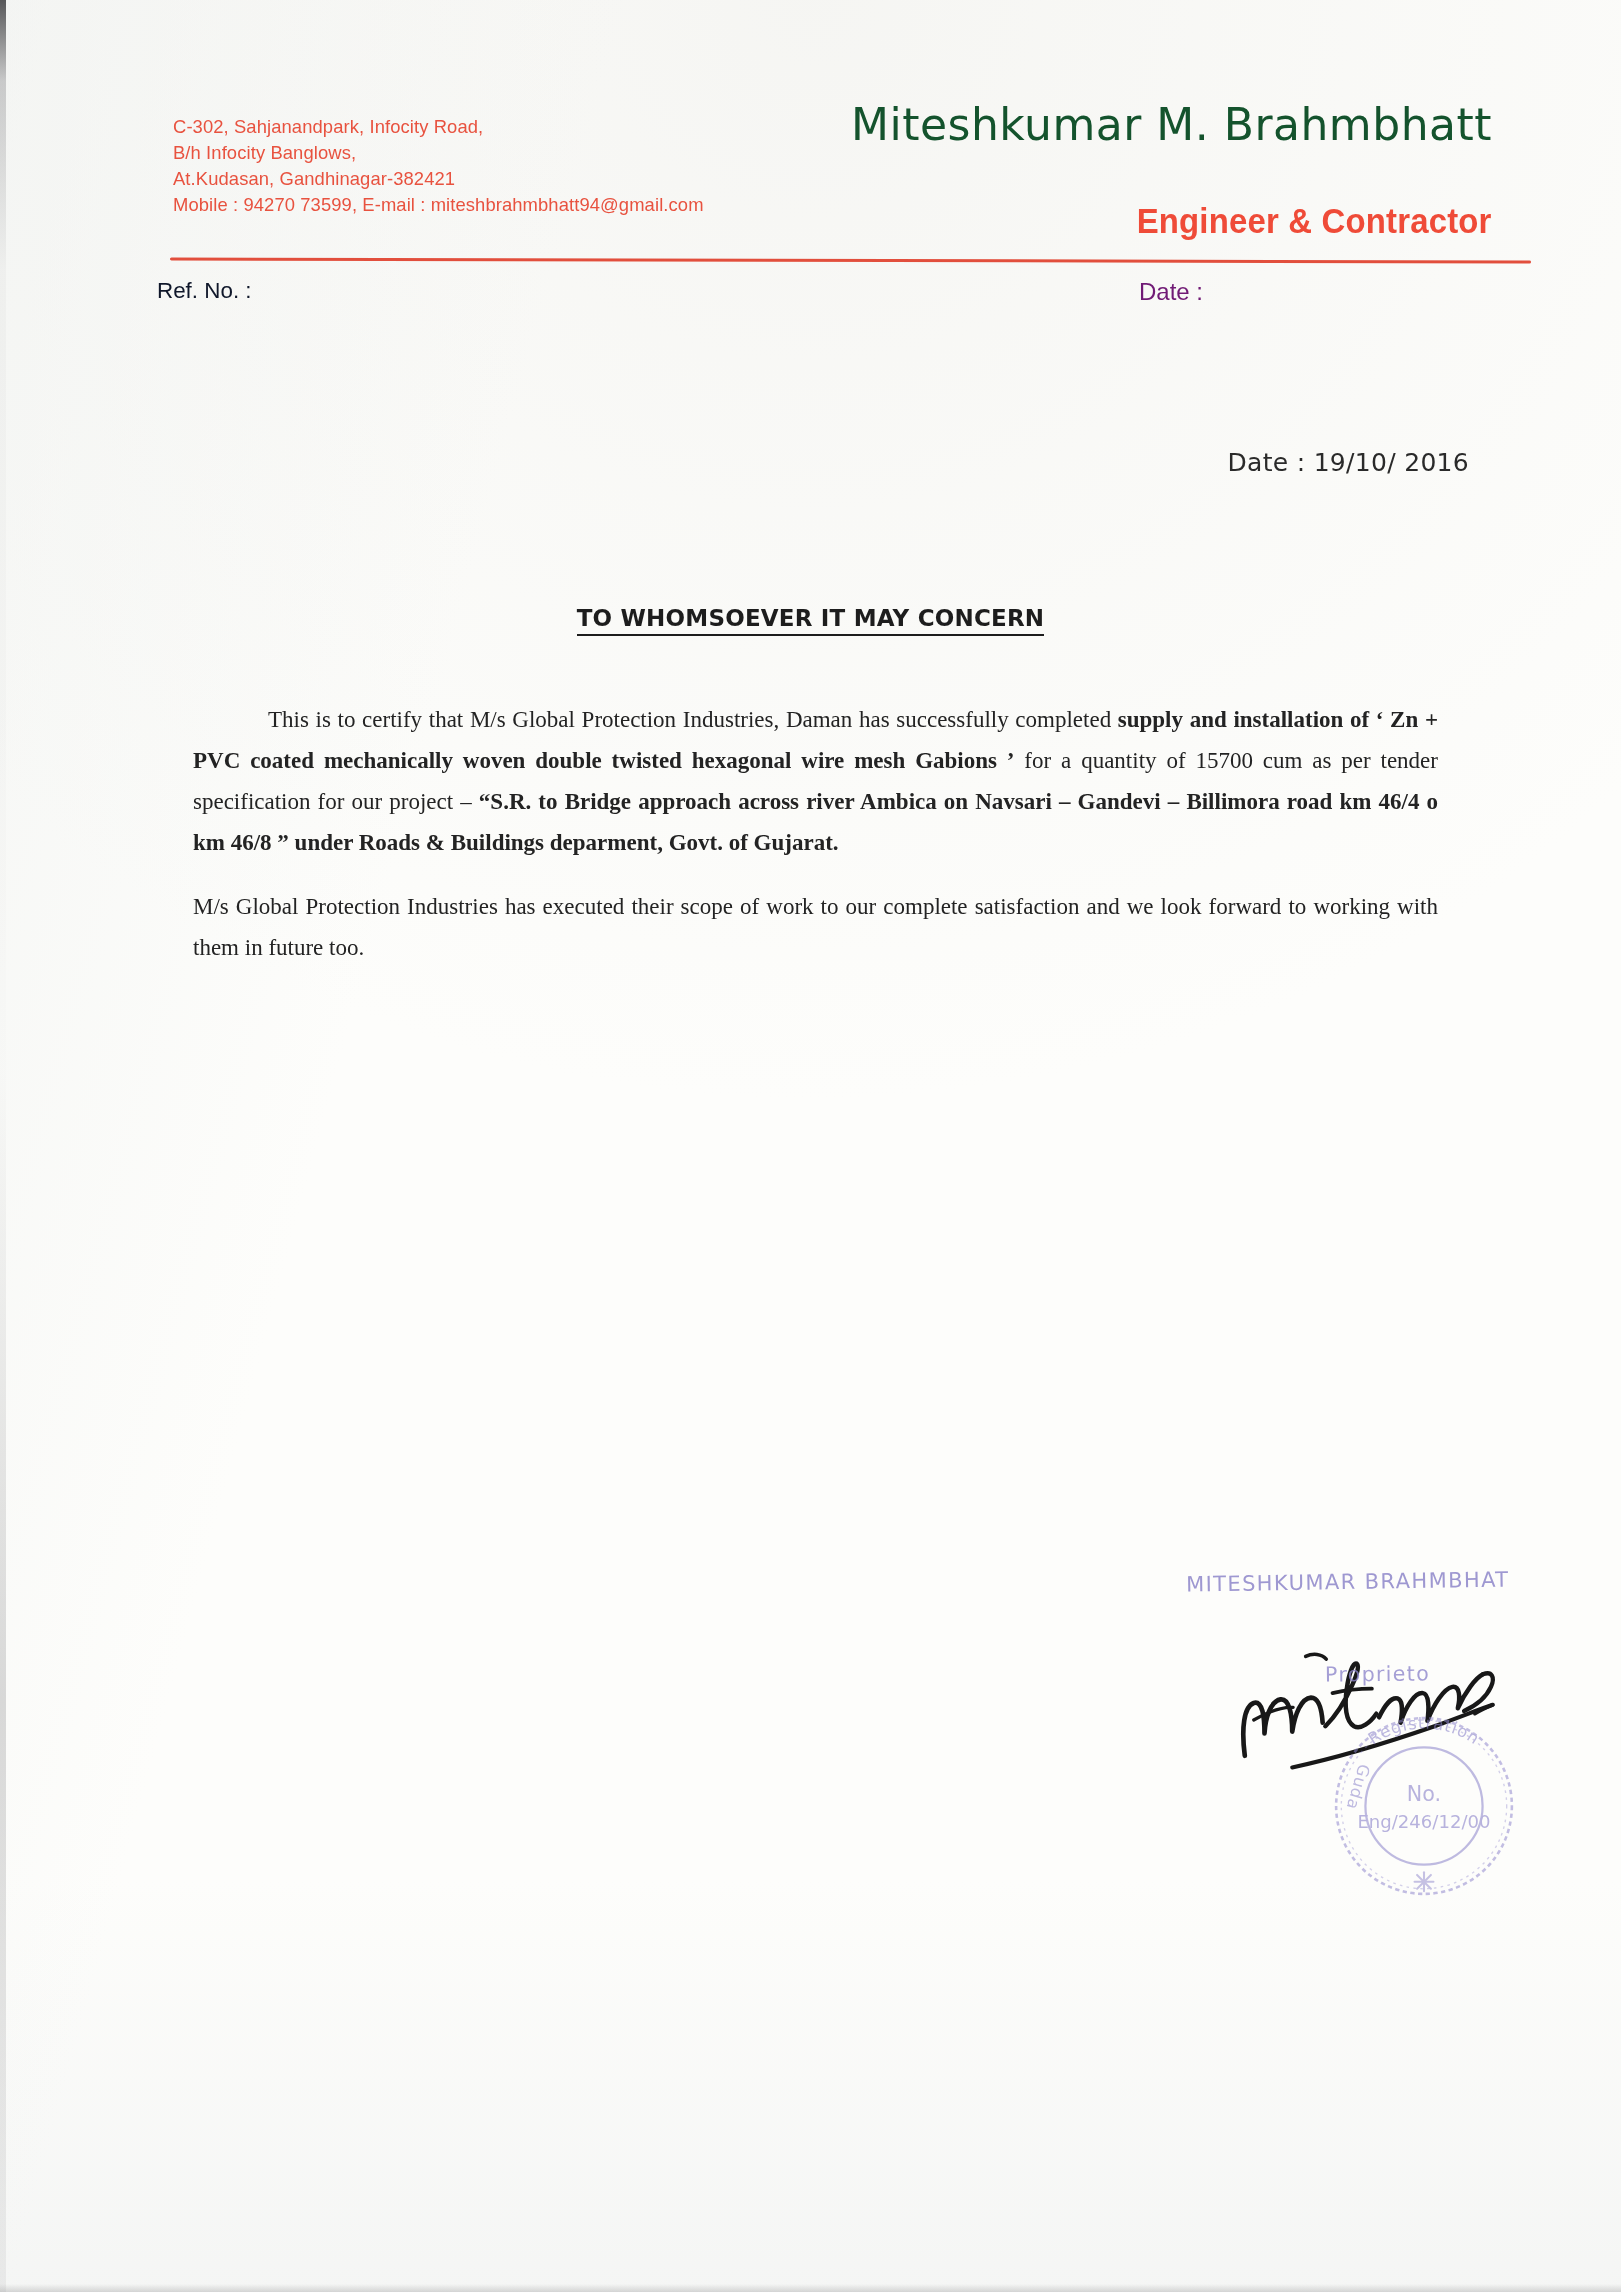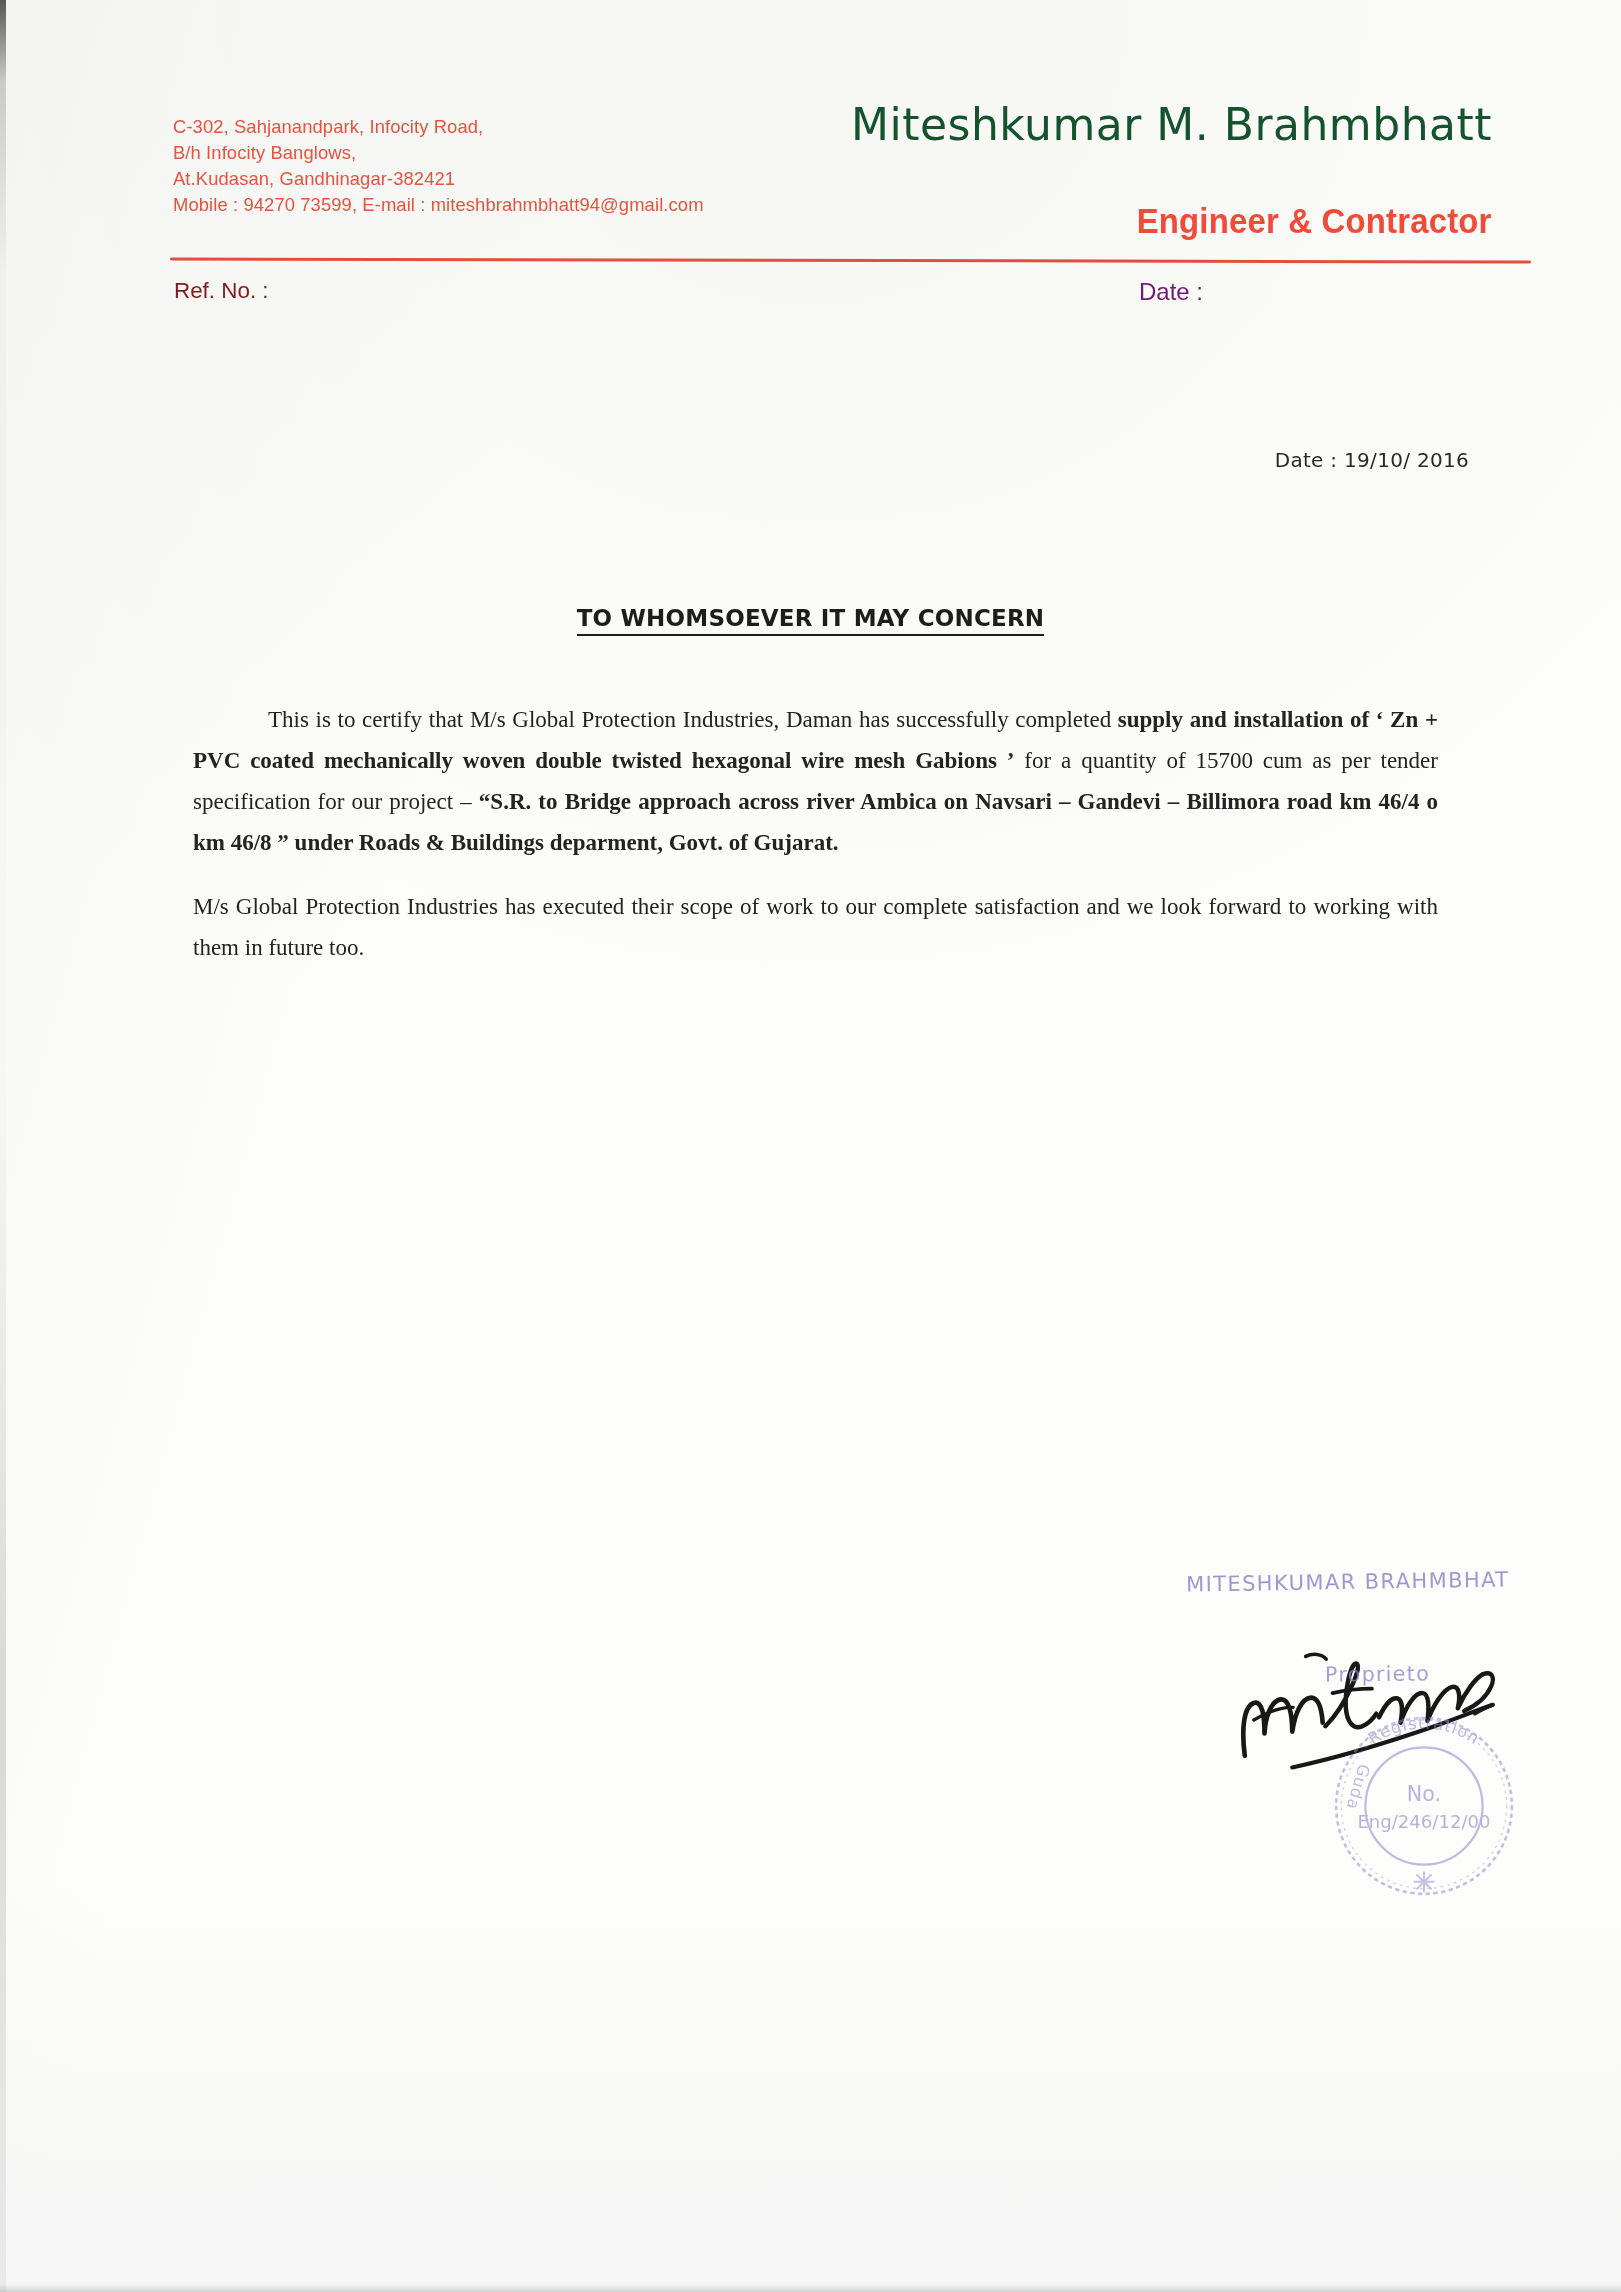--- a/index.html
+++ b/index.html
@@ -105,45 +105,45 @@
   }
   .rule::after {
     content: "";
     position: absolute;
     left: 0; top: 0.9px;
     width: 100%; height: 0.9px;
     background: rgba(226,79,61,0.45);
   }
   .ref-no {
     position: absolute;
-    left: 174px;
+    left: 157px;
     top: 278px;
     font-size: 22.4px;
-    color: #7f1d1d;
+    color: #0f172a;
     font-family: "Liberation Sans", sans-serif;
     white-space: nowrap;
     text-align: center;
   }
   .date-label {
     position: absolute;
     left: 1139px;
     top: 278px;
     font-size: 24px;
     color: #701a75;
     font-family: "Liberation Sans", sans-serif;
     white-space: nowrap;
   }
 
   
   .typed-date {
     position: absolute;
     right: 152px;
     top: 448px;
     font-family: "DejaVu Sans", sans-serif;
-    font-size: 20px;
+    font-size: 25px;
     color: #2a2a2a;
     white-space: nowrap;
     letter-spacing: 0.3px;
   }
   .concern-heading {
     position: absolute;
     left: 0;
     top: 573px;
     width: 1621px;
     text-align: center;

